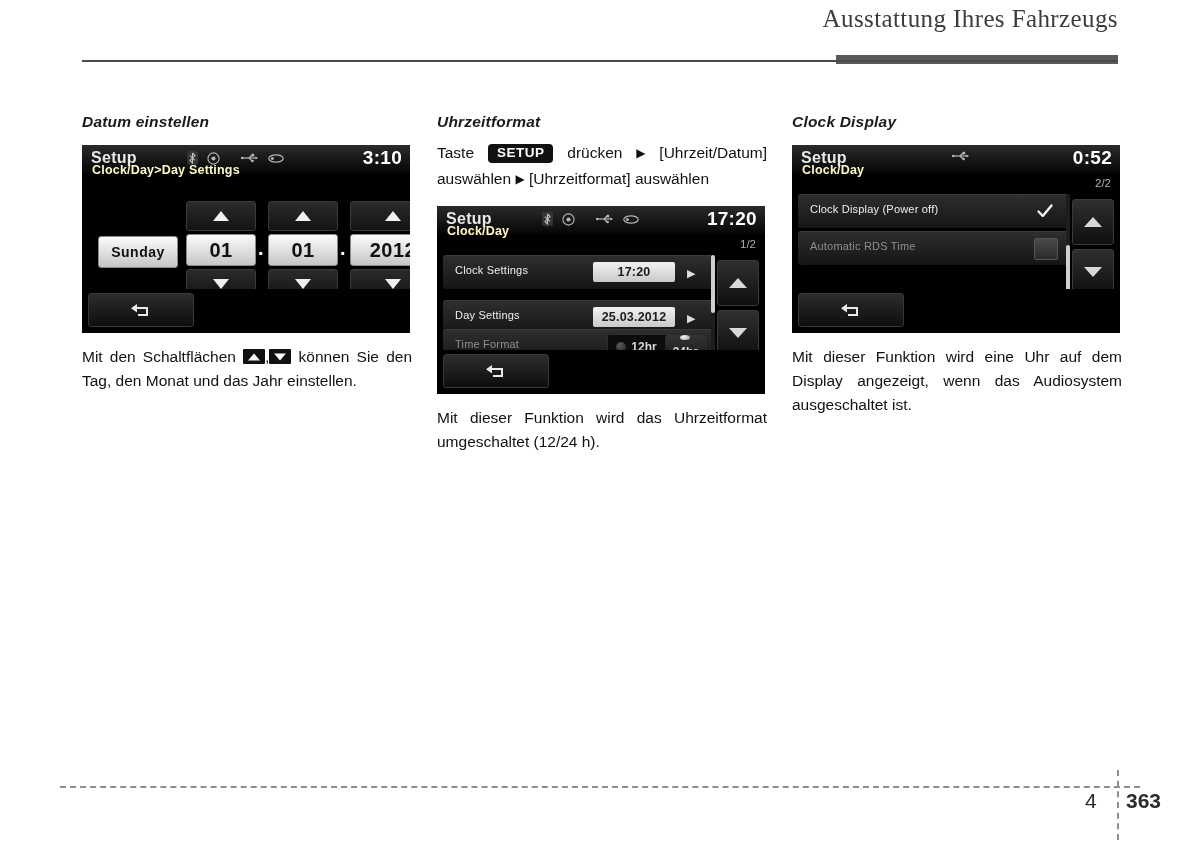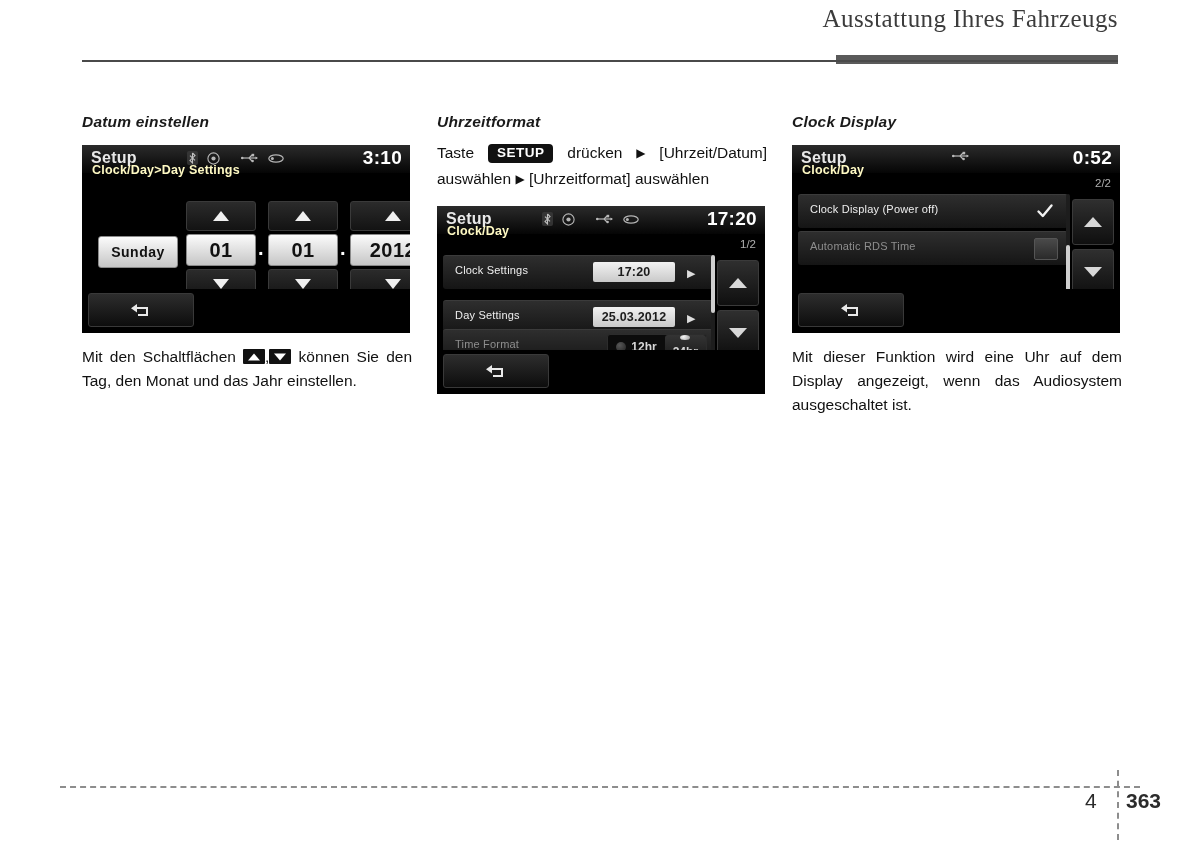--- a/index.html
+++ b/index.html
@@ -346,20 +346,21 @@
 
       <div class="scr-footerbar"></div>
       <div class="backbtn">
         <svg width="24" height="16" viewBox="0 0 24 16">
           <path d="M6 6 H18 V13 H9" fill="none" stroke="#e9e9e9" stroke-width="2"></path>
           <path d="M8 2 L2 6.2 L8 10.4 Z" fill="#e9e9e9"></path>
         </svg>
       </div>
     </div>
 
+    <div class="caption">Mit dieser Funktion wird das Uhrzeitformat umgeschaltet (12/24 h).</div>
   </div>
 
   <div class="col col-3">
     <div class="sec-title">Clock Display</div>
 
 
     <div class="screen" style="margin-top:14px;">
       <div class="scr-top">
         <div class="scr-title">Setup</div>
         <div class="sicons center">

